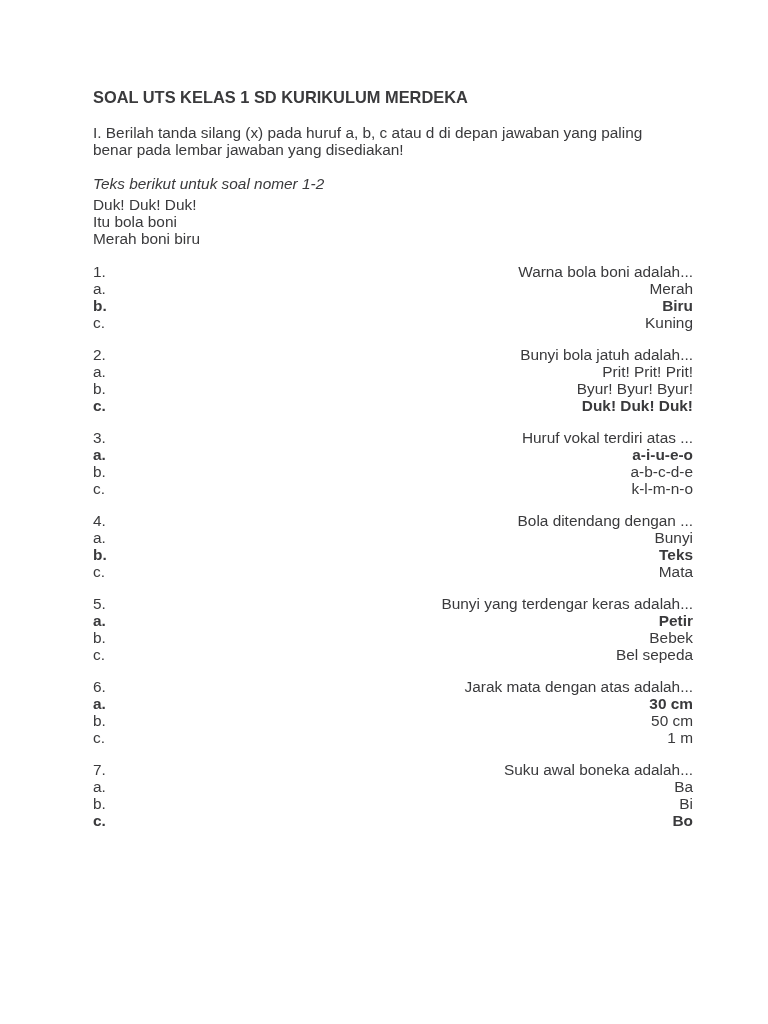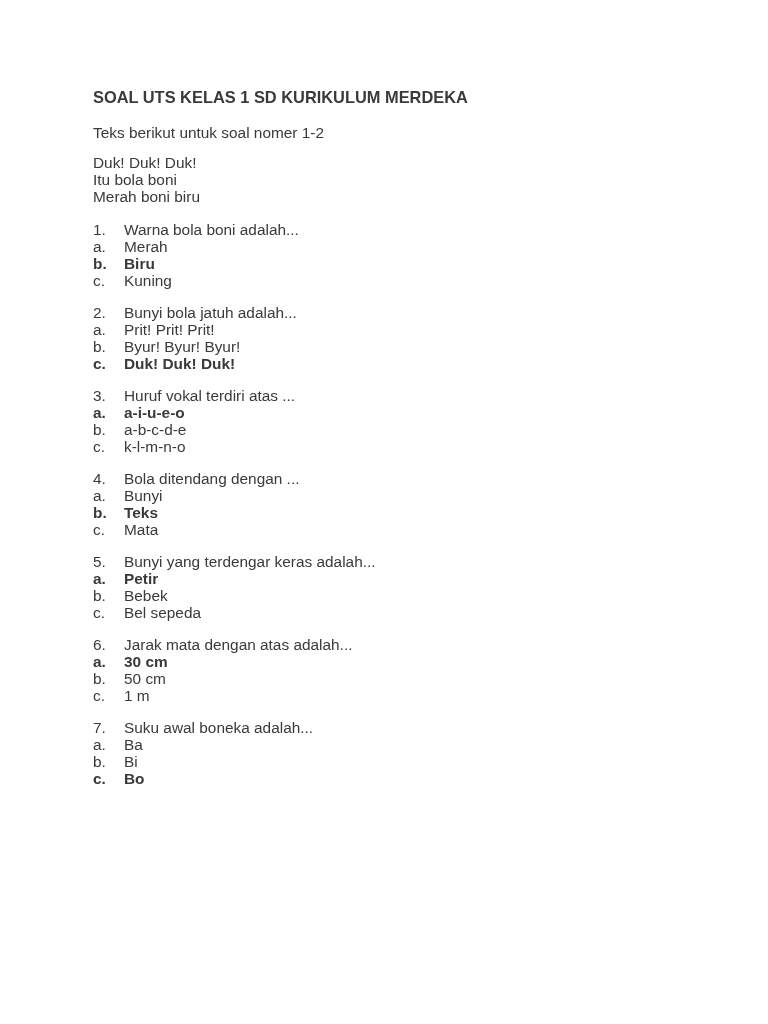--- a/index.html
+++ b/index.html
@@ -21,35 +21,36 @@
     line-height: 17px;
   }
   .title {
     font-size: 16.4px;
     font-weight: bold;
     line-height: 20px;
     margin: 0 0 17px 0;
   }
   .para { margin: 0; }
   .instruction { width: 556px; margin-bottom: 17px; }
-  .passage-intro { margin-bottom: 13px; }
+  .passage-intro { margin-bottom: 4px; font-style: italic; }
   .poem { margin-bottom: 16px; }
   .question { margin-bottom: 15px; }
   .line { display: flex; }
   .lbl { flex: 0 0 31px; }
-  .txt { flex: 1 1 auto; }
+  .txt { flex: 1 1 auto; text-align: right; }
   .bold { font-weight: bold; }
 </style>
 </head>
 <body>
 
 <div class="page">
 
   <h1 class="title">SOAL UTS KELAS 1 SD KURIKULUM MERDEKA</h1>
 
+  <p class="para instruction">I. Berilah tanda silang (x) pada huruf a, b, c atau d di depan jawaban yang paling benar pada lembar jawaban yang disediakan!</p>
 
   <p class="para passage-intro">Teks berikut untuk soal nomer 1-2</p>
 
   <div class="para poem">
     <div class="poem-line">Duk! Duk! Duk!</div>
     <div class="poem-line">Itu bola boni</div>
     <div class="poem-line">Merah boni biru</div>
   </div>
 
   <section class="question">

